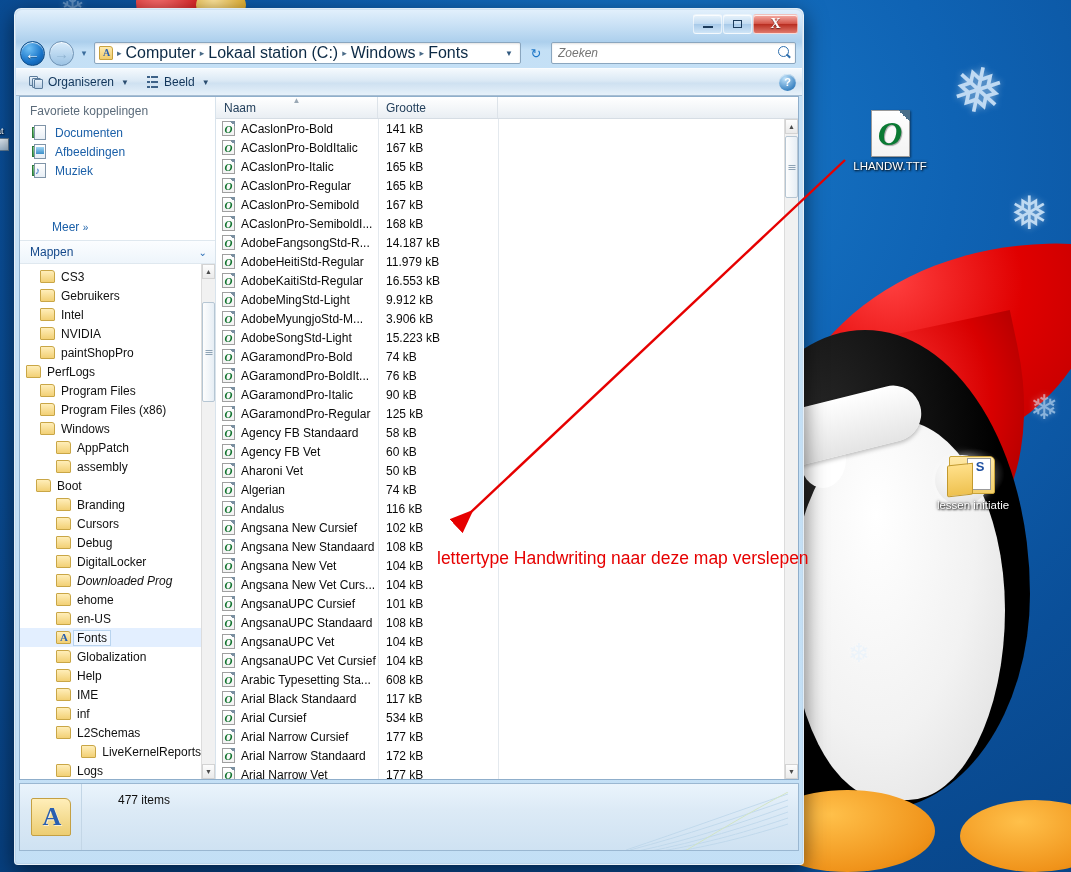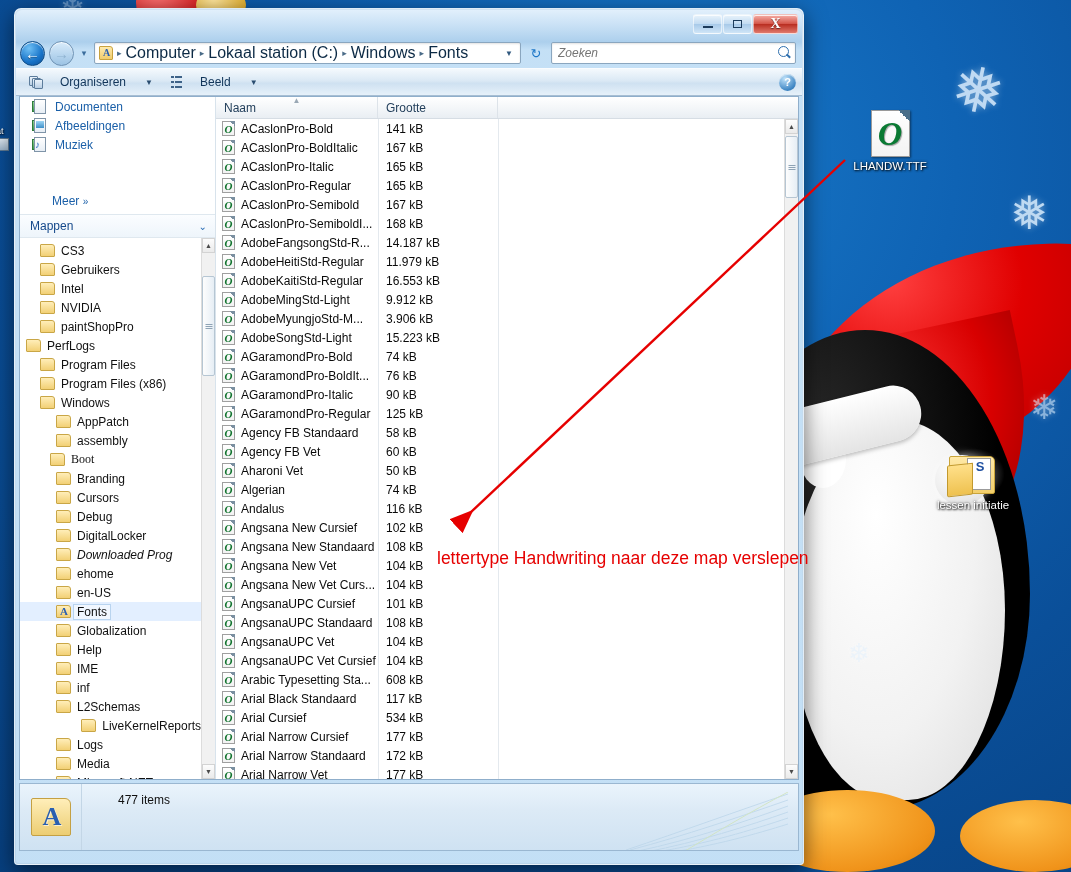--- a/index.html
+++ b/index.html
@@ -131,21 +131,21 @@
   .mag { width:14px; height:14px; position:relative; flex:none; }
   .mag:before { content:""; position:absolute; left:1px; top:0; width:9px; height:9px;
       border:1.7px solid #2f6fae; border-radius:50%; }
   .mag:after { content:""; position:absolute; left:9px; top:9px; width:5px; height:1.7px;
       background:#2f6fae; transform:rotate(45deg); }
 
   
   .toolbar { height:28px; display:flex; align-items:center; padding:0 6px;
       background:linear-gradient(#f4f9fd,#dbe9f5 45%, #cfe1f1 55%, #e6f1fa);
       border-top:1px solid rgba(255,255,255,.8); border-bottom:1px solid #a7bed3; gap:4px; }
-  .tbtn { display:flex; align-items:center; gap:17px; padding:2px 7px; border-radius:3px;
+  .tbtn { display:flex; align-items:center; gap:5px; padding:2px 7px; border-radius:3px;
       color:#11355a; font-size:12px; cursor:pointer; }
   .tcaret { font-size:8px; color:#2a4d70; margin-left:2px; }
   .org-ico { width:14px; height:13px; position:relative; }
   .org-ico i { position:absolute; width:9px; height:10px; background:linear-gradient(#eaf3fb,#b9cfe4);
       border:1px solid #5d7d9c; border-radius:1px; }
   .org-ico i:nth-child(1){ left:0; top:0; }
   .org-ico i:nth-child(2){ left:3px; top:2px; }
   .org-ico i:nth-child(3){ left:5px; top:3px; }
   .view-ico { width:12px; height:12px; display:grid; grid-template-columns:3px 7px; gap:1px;
       align-content:space-between; }
@@ -382,20 +382,21 @@
         <span class="tcaret">▼</span>
       </div>
       <div class="help-q">
         <span>?</span>
       </div>
     </div>
 
     <div class="wrap-inner">
 
       <div class="navpane">
+        <div class="fav-head">Favoriete koppelingen</div>
 
         <div class="fav-item">
           <span class="mini">
               <span class="bar"></span>
               <span class="page"></span>
             </span>
           <span>Documenten</span>
         </div>
         <div class="fav-item">
           <span class="mini">
@@ -484,21 +485,21 @@
                   <span class="b"></span>
                 </span>
                 <span class="tlabel">AppPatch</span>
               </div>
               <div class="trow" style="padding-left: 36px;">
                 <span class="tfold">
                   <span class="b"></span>
                 </span>
                 <span class="tlabel">assembly</span>
               </div>
-              <div class="trow" style="padding-left: 30px; font-family: Liberation Serif, serif;">
+              <div class="trow" style="padding-left: 16px;">
                 <span class="tfold">
                   <span class="b"></span>
                 </span>
                 <span class="tlabel">Boot</span>
               </div>
               <div class="trow" style="padding-left: 36px;">
                 <span class="tfold">
                   <span class="b"></span>
                 </span>
                 <span class="tlabel">Branding</span>

